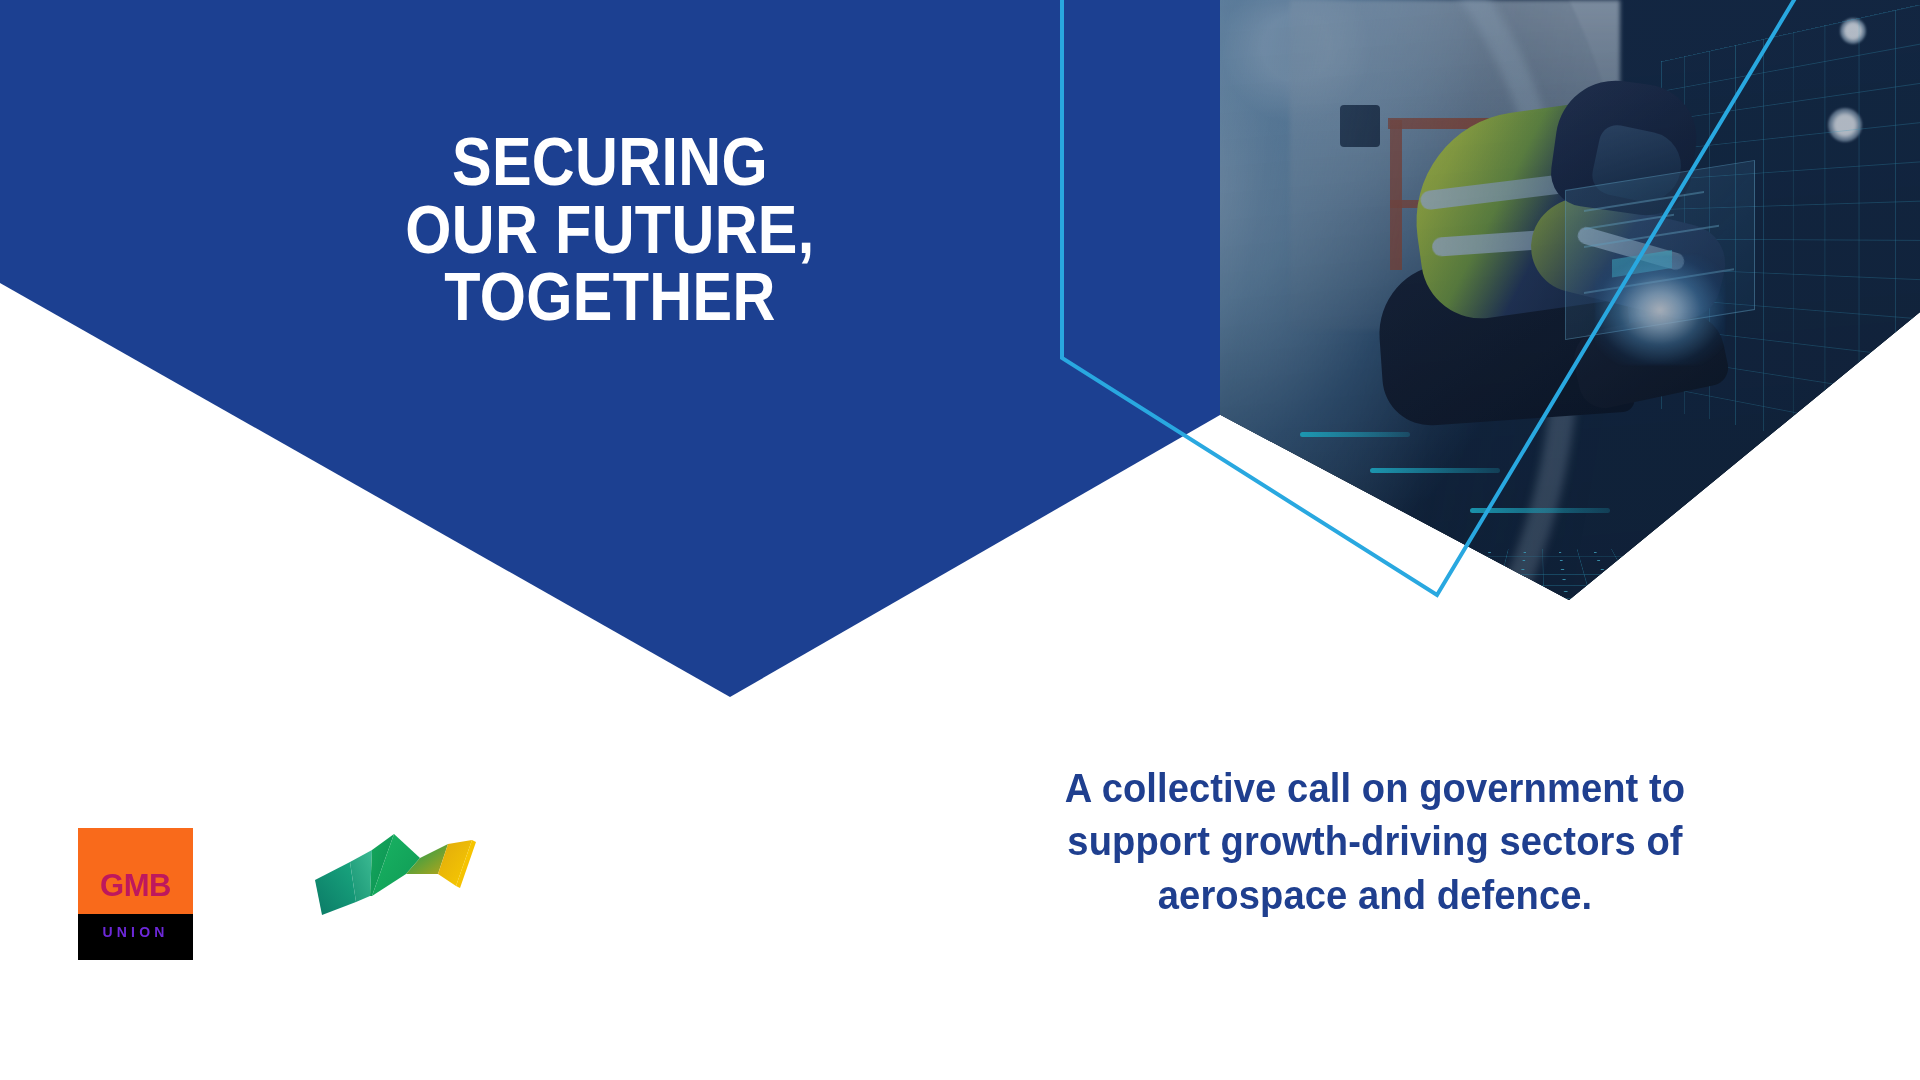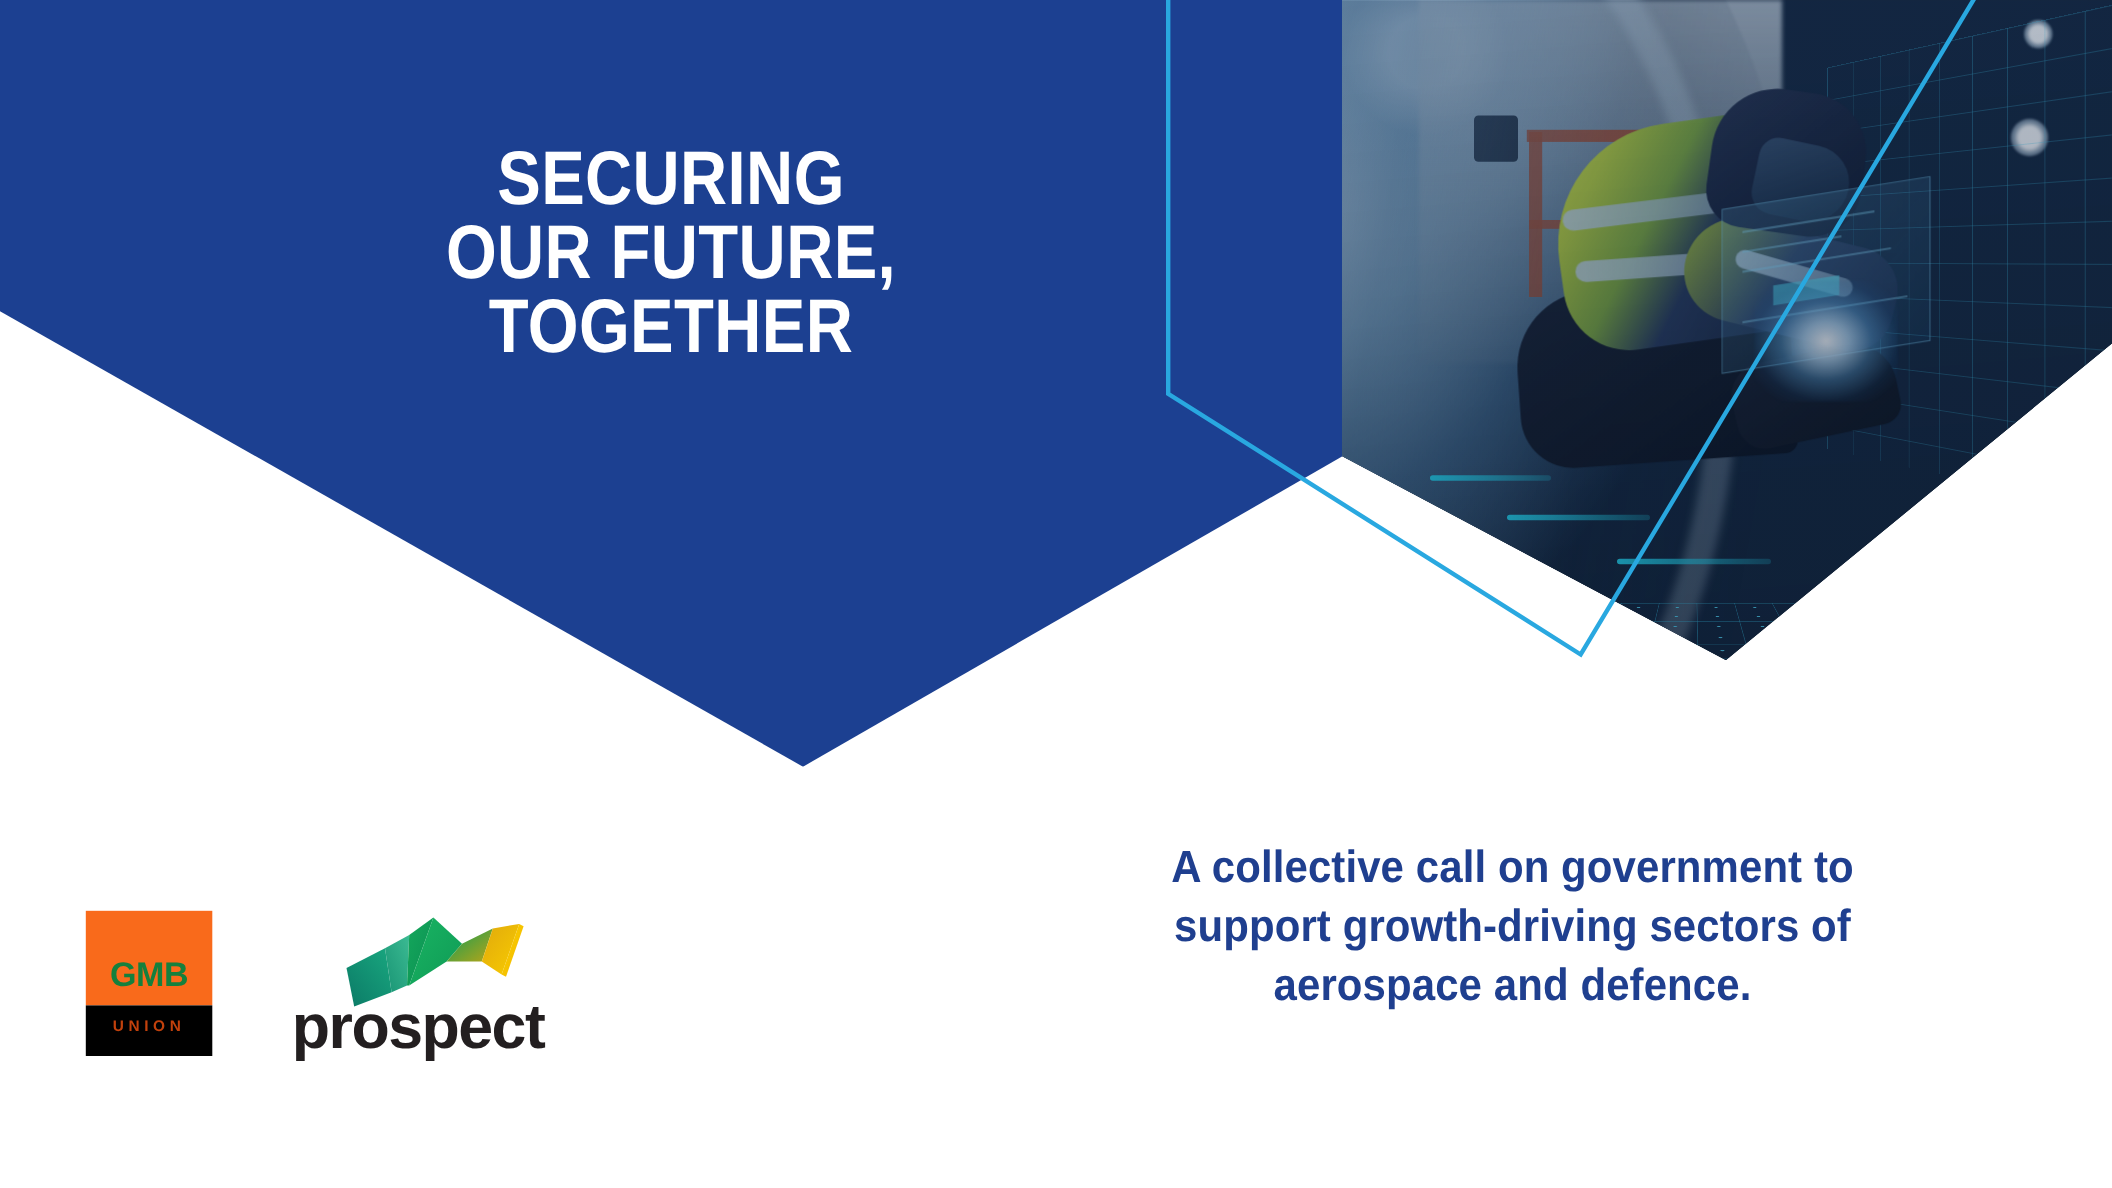--- a/index.html
+++ b/index.html
@@ -162,25 +162,25 @@
 
   
   .logos{ position:absolute; left:60px; top:820px; width:760px; height:150px; }
 
   
   .gmb{ position:absolute; left:18px; top:8px; width:115px; height:132px; }
   .gmb-top{ position:absolute; left:0; top:0; width:115px; height:86px; background:#f96a1b; }
   .gmb-bot{ position:absolute; left:0; top:86px; width:115px; height:46px; background:#000000; }
   .gmb-word{
     position:absolute; left:0; top:42px; width:115px; text-align:center;
-    color:#15803d; font-size:31px; font-weight:700; letter-spacing:-.5px; line-height:1;
+    color:#be185d; font-size:31px; font-weight:700; letter-spacing:-.5px; line-height:1;
   }
   .gmb-union{
     position:absolute; left:0; top:97px; width:115px; text-align:center;
-    color:#c2410c; font-size:14px; font-weight:700; letter-spacing:4.2px; line-height:1;
+    color:#6d28d9; font-size:14px; font-weight:700; letter-spacing:4.2px; line-height:1;
   }
 
   
   .prospect{ position:absolute; left:200px; top:2px; width:240px; height:145px; }
   .prospect-word{
     position:absolute; left:0; bottom:4px; width:240px; text-align:center;
     color:#231f20; font-size:57px; font-weight:700; letter-spacing:-1.4px; line-height:1;
   }
 
   
@@ -303,19 +303,18 @@
           </linearGradient>
         </defs>
         <polygon points="55,58 90,40 96,80 62,93" fill="url(#pg1)"></polygon>
         <polygon points="90,40 112,28 110,74 96,80" fill="url(#pg2)"></polygon>
         <polygon points="112,28 134,12 112,74 110,74" fill="url(#pg3)"></polygon>
         <polygon points="134,12 160,36 146,52 112,74" fill="url(#pg4)"></polygon>
         <polygon points="160,36 188,22 178,52 146,52" fill="url(#pg5)"></polygon>
         <polygon points="188,22 212,18 196,64 178,52" fill="url(#pg6)"></polygon>
         <polygon points="212,18 216,20 200,66 196,64" fill="url(#pg7)"></polygon>
       </svg>
-      <div class="prospect-word">prospect</div>
     </div>
 
 
   </div>
 
 </div>
 
 </body></html>

